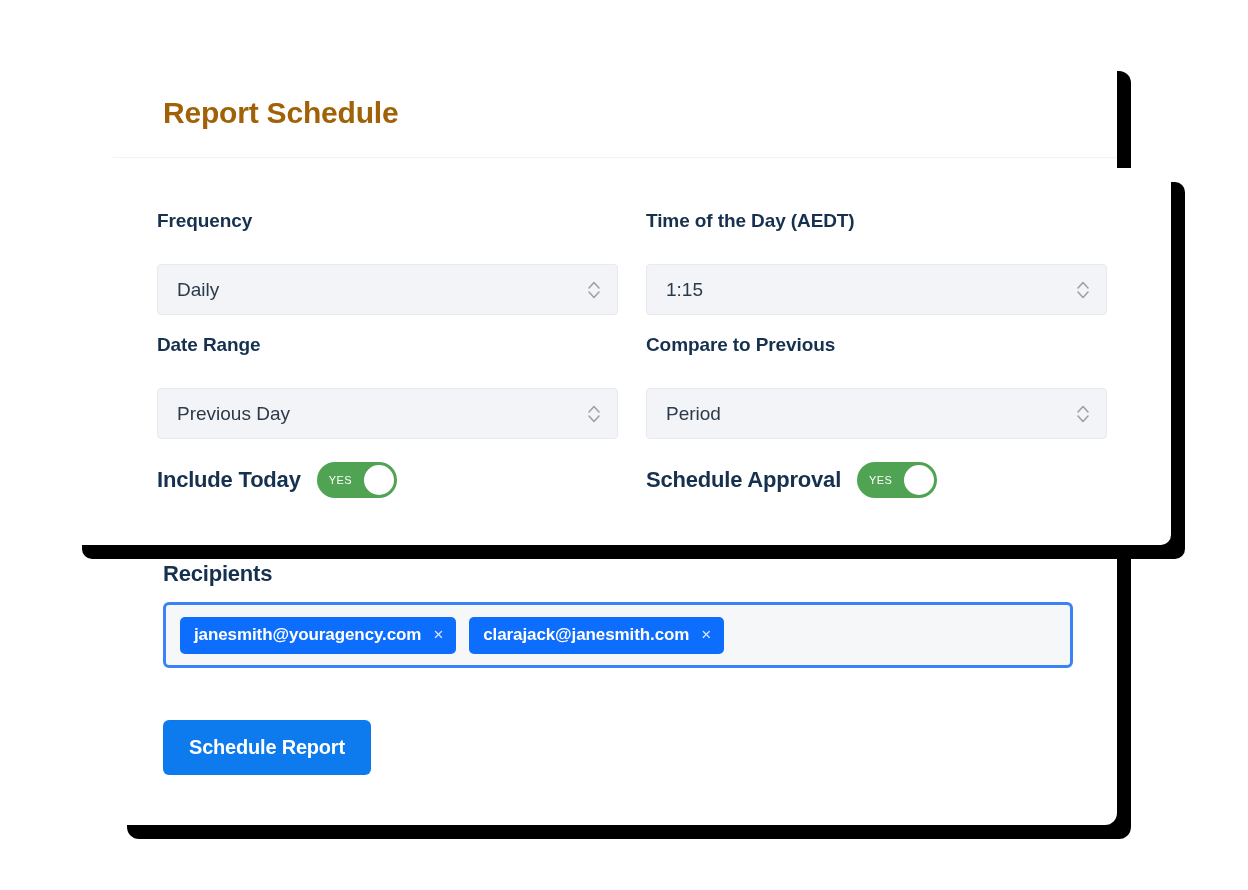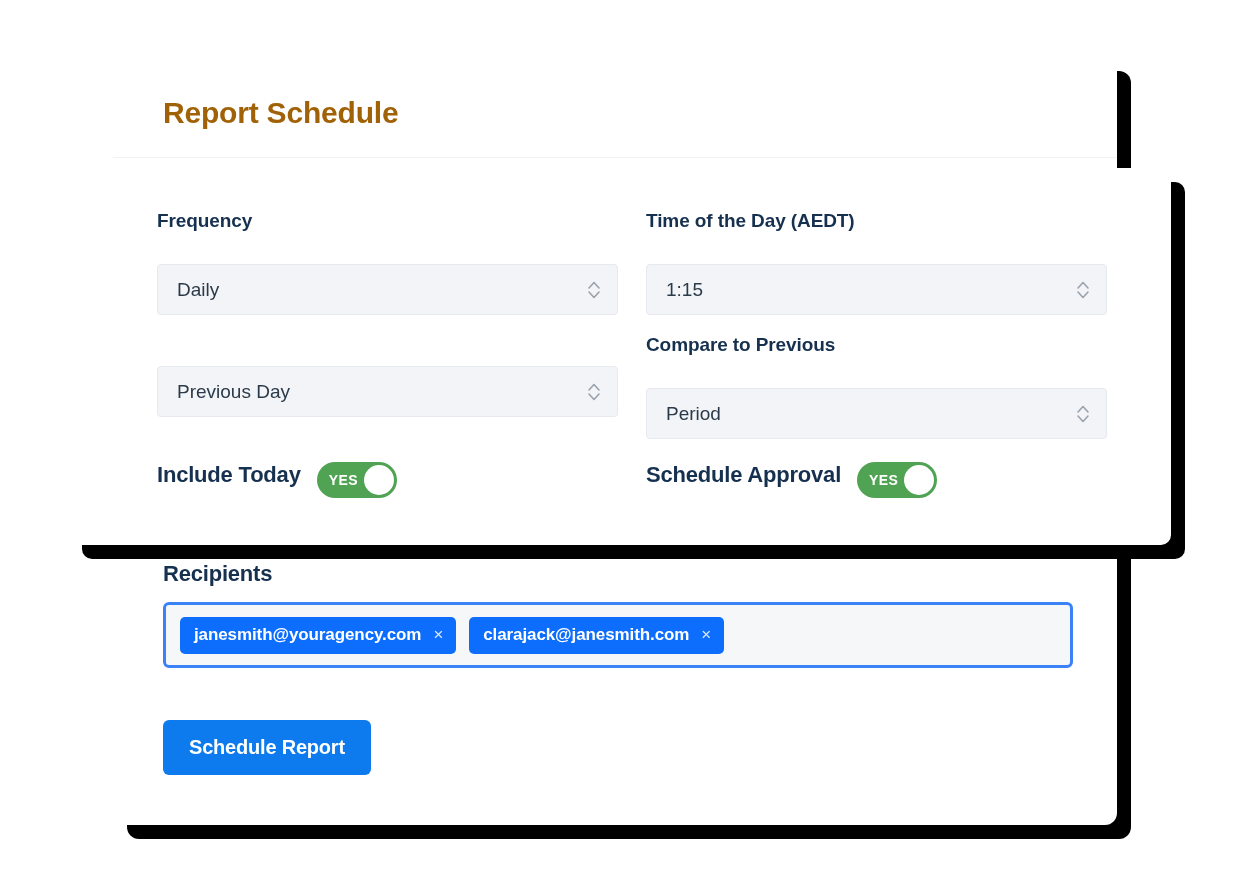--- a/index.html
+++ b/index.html
@@ -126,20 +126,21 @@
   
   .toggle-row {
     display: flex;
     gap: 28px;
     margin-top: 23px;
   }
 
   .toggle-group {
     width: 461px;
     display: flex;
+    align-items: center;
   }
 
   .toggle-label {
     font-size: 22px;
     font-weight: bold;
     color: #16304f;
     letter-spacing: -0.2px;
     white-space: nowrap;
   }
 
@@ -151,22 +152,22 @@
     background: #4fa352;
     margin-left: 16px;
     flex: none;
   }
 
   .toggle-text {
     position: absolute;
     left: 12px;
     top: 50%;
     transform: translateY(-50%);
-    font-size: 14px;
-    font-weight: bold;
+    font-size: 11px;
+    font-weight: normal;
     color: #ffffff;
     letter-spacing: 0.4px;
   }
 
   .toggle-knob {
     position: absolute;
     right: 3px;
     top: 3px;
     width: 30px;
     height: 30px;
@@ -297,20 +298,21 @@
                 <path d="M2 9L7 3.5L12 9" stroke="#9aa3ad" stroke-width="1.6" stroke-linecap="round" stroke-linejoin="round"></path>
                 <path d="M2 13L7 18.5L12 13" stroke="#9aa3ad" stroke-width="1.6" stroke-linecap="round" stroke-linejoin="round"></path>
               </svg>
             </span>
           </div>
         </div>
       </div>
 
       <div class="field-row">
         <div class="field">
+          <div class="field-label">Date Range</div>
           <div class="select-box">
             <span class="select-value">Previous Day</span>
             <span class="select-arrow">
               <svg width="14" height="22" viewBox="0 0 14 22" fill="none" xmlns="http://www.w3.org/2000/svg">
                 <path d="M2 9L7 3.5L12 9" stroke="#9aa3ad" stroke-width="1.6" stroke-linecap="round" stroke-linejoin="round"></path>
                 <path d="M2 13L7 18.5L12 13" stroke="#9aa3ad" stroke-width="1.6" stroke-linecap="round" stroke-linejoin="round"></path>
               </svg>
             </span>
           </div>
         </div>

